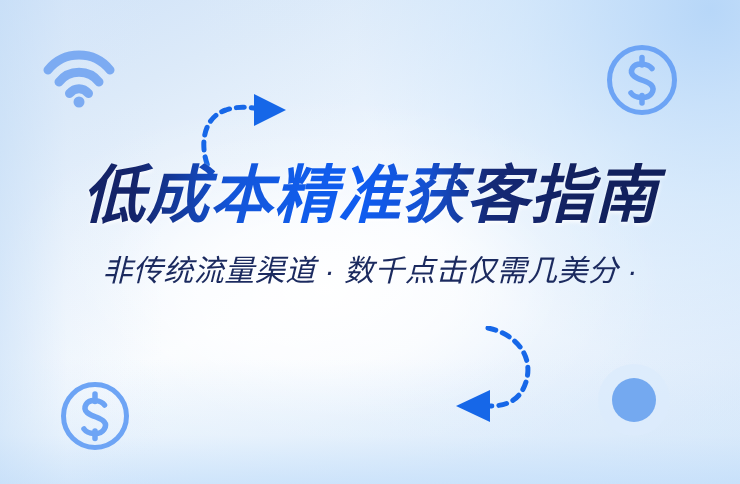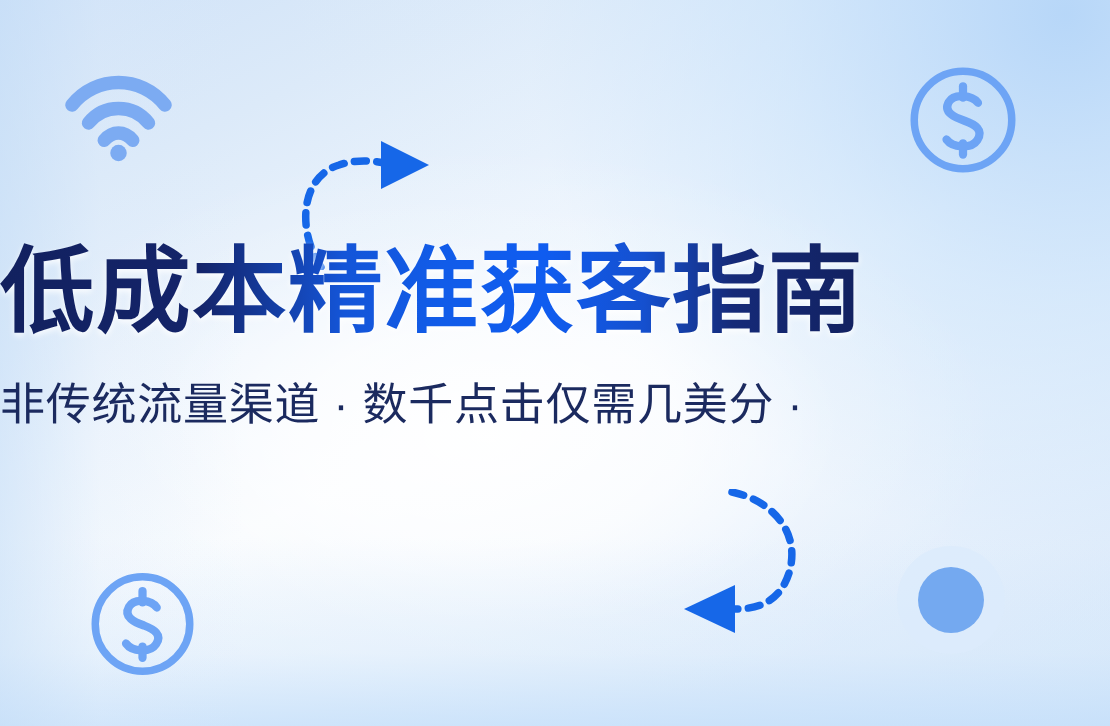--- a/index.html
+++ b/index.html
@@ -75,22 +75,23 @@
   #dot-br         { left: 592px; top: 358px; width: 84px;  height: 84px; }
   #arrow-top      { left: 192px; top: 88px;  width: 96px;  height: 92px; }
   #arrow-bottom   { left: 442px; top: 326px; width: 112px; height: 104px; }
 
   
   #text-block {
     position: absolute;
     left: 0;
     right: 0;
     top: 156px;
-    text-align: left;
+    text-align: center;
     z-index: 5;
+    font-style: italic;
   }
 
   #page-title {
     margin: 0;
     font-size: 63px;
     line-height: 78px;
     font-weight: bold;
     letter-spacing: 1px;
     white-space: nowrap;
     background-image: linear-gradient(to right,

